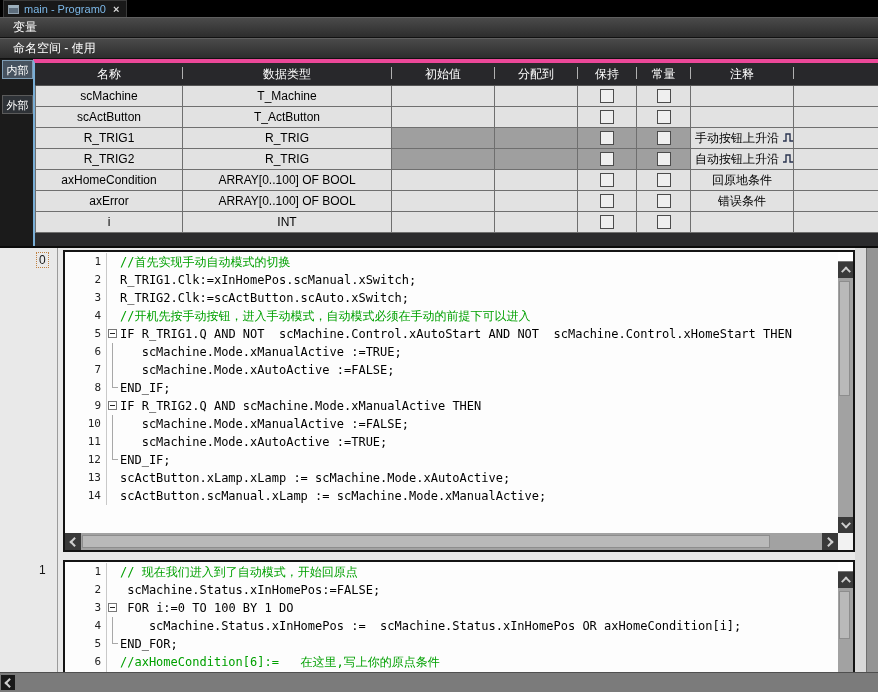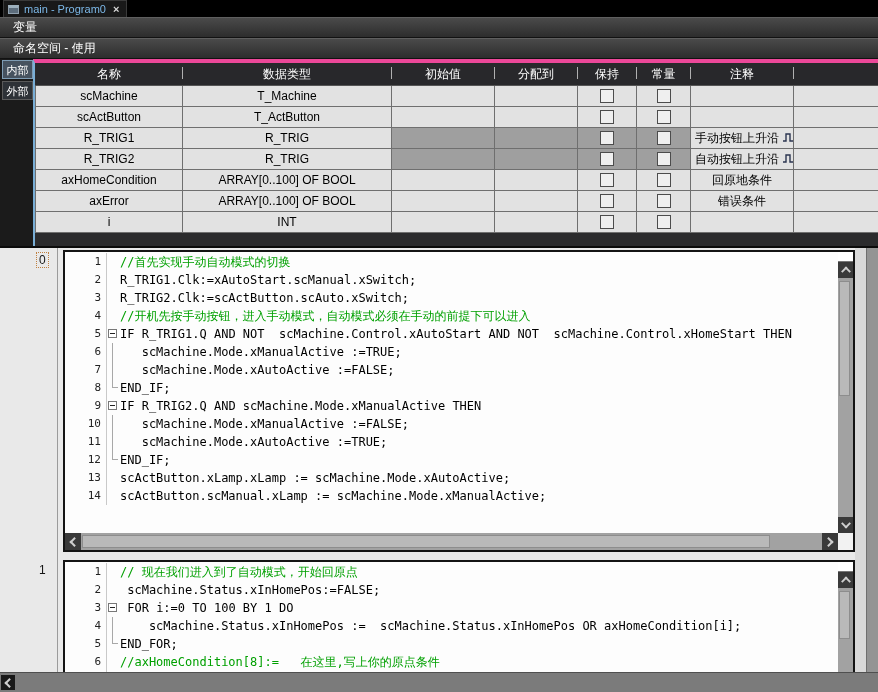--- a/index.html
+++ b/index.html
@@ -12,21 +12,21 @@
   .tab-icon{width:11px;height:9px;background:#5d6d7c;border:1px solid #90a0ae;box-sizing:border-box;border-top:3px solid #9db0bd;}
   .tab-title{color:#7cb8e8;font-size:11px;white-space:nowrap;}
   .tab-close{color:#d8d8d8;font-size:11px;font-weight:bold;margin-left:2px;}
 
   
   .bar{height:19px;background:linear-gradient(#4a4a4a,#2d2d2d);border-top:1px solid #5f5f5f;border-bottom:1px solid #121212;color:#fff;font-size:12px;line-height:19px;padding-left:13px;}
 
   
   .var-region{position:relative;height:187px;background:#1b1b1b;}
   .side-tabs{position:absolute;left:2px;top:1px;width:31px;}
-  .side-tab{height:19px;margin-bottom:2px;color:#fff;font-size:11px;text-align:center;line-height:19px;background:#2e3237;border:1px solid #5a5a5a;box-sizing:border-box;}
+  .side-tab{height:19px;margin-bottom:16px;color:#fff;font-size:11px;text-align:center;line-height:19px;background:#2e3237;border:1px solid #5a5a5a;box-sizing:border-box;}
   .side-tab.selected{background:#46525f;border-color:#7e9cb4;}
   .var-panel{position:absolute;left:33px;right:0;top:0;bottom:0;border-left:2px solid #79aed6;border-top:4px solid #ec4899;background:#2b2b2d;box-sizing:border-box;text-align:center;}
   table.vars{border-collapse:collapse;table-layout:fixed;width:843px;font-size:12px;}
   table.vars th{background:#28282b;color:#fff;font-weight:normal;height:20px;position:relative;border-bottom:1px solid #555;white-space:nowrap;overflow:hidden;}
   table.vars th.sep:after{content:"";position:absolute;right:0;top:4px;width:1px;height:12px;background:#b0b0b0;}
   table.vars td{background:#e2e2e2;border:1px solid #6f6f6f;height:20px;padding:0 4px;color:#000;white-space:nowrap;overflow:hidden;}
   table.vars td.gray{background:#9f9f9f;}
   table.vars td.chk{text-align:center;padding:0;}
   .checkbox{display:inline-block;width:12px;height:12px;background:#efefef;border:1px solid #4c4c4c;vertical-align:middle;}
   .edge-ico{display:inline-block;margin-left:3px;vertical-align:-1px;}
@@ -212,21 +212,21 @@
     <div class="editor" id="editor0">
       <div class="ed-content" id="ed0-lines">
           <div class="cl">
             <span class="ln">1</span>
             <span class="fold"></span>
             <span class="code"><span class="seg-c">//首先实现手动自动模式的切换</span></span>
           </div>
           <div class="cl">
             <span class="ln">2</span>
             <span class="fold"></span>
-            <span class="code"><span class="seg-p">R_TRIG1.Clk:=xAutoStart.scManual.xSwitch;</span></span>
+            <span class="code"><span class="seg-p">R_TRIG1.Clk:=xInHomePos.scManual.xSwitch;</span></span>
           </div>
           <div class="cl">
             <span class="ln">3</span>
             <span class="fold"></span>
             <span class="code"><span class="seg-p">R_TRIG2.Clk:=scActButton.scAuto.xSwitch;</span></span>
           </div>
           <div class="cl">
             <span class="ln">4</span>
             <span class="fold"></span>
             <span class="code"><span class="seg-c">//开机先按手动按钮，进入手动模式，自动模式必须在手动的前提下可以进入</span></span>
@@ -359,21 +359,21 @@
           <div class="cl">
             <span class="ln">5</span>
             <span class="fold">
               <span class="fcorner"></span>
             </span>
             <span class="code"><span class="seg-k">END_FOR;</span></span>
           </div>
           <div class="cl">
             <span class="ln">6</span>
             <span class="fold"></span>
-            <span class="code"><span class="seg-c">//axHomeCondition[8]:=   在这里,写上你的原点条件</span></span>
+            <span class="code"><span class="seg-c">//axHomeCondition[6]:=   在这里,写上你的原点条件</span></span>
           </div>
           <div class="cl">
             <span class="ln">7</span>
             <span class="fold"></span>
             <span class="code"><span class="seg-c">                              在这里,写上你的原点条件</span></span>
           </div>
         </div>
       <div class="vscroll">
         <div class="splitbox"></div>
         <div class="sbtn">

